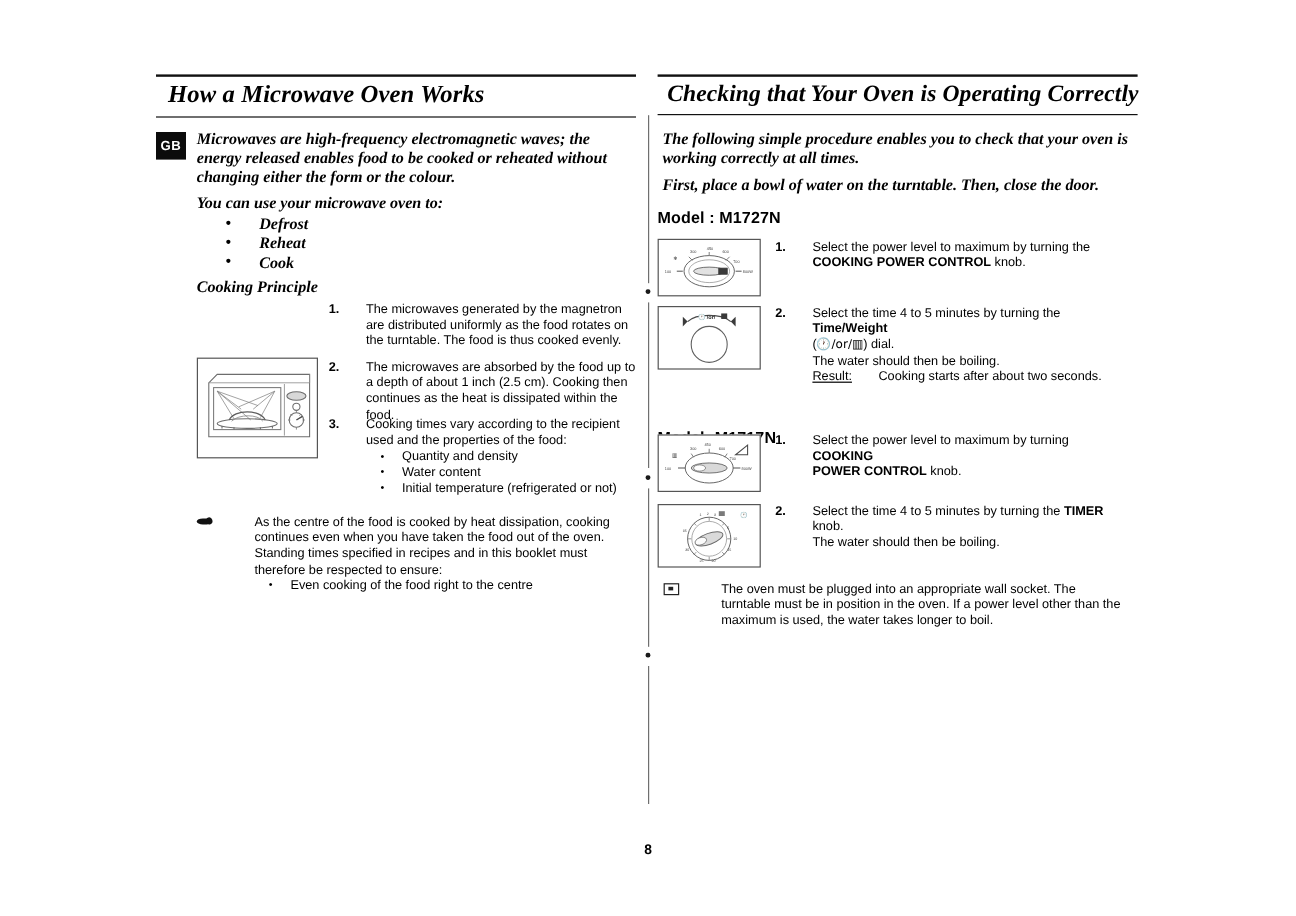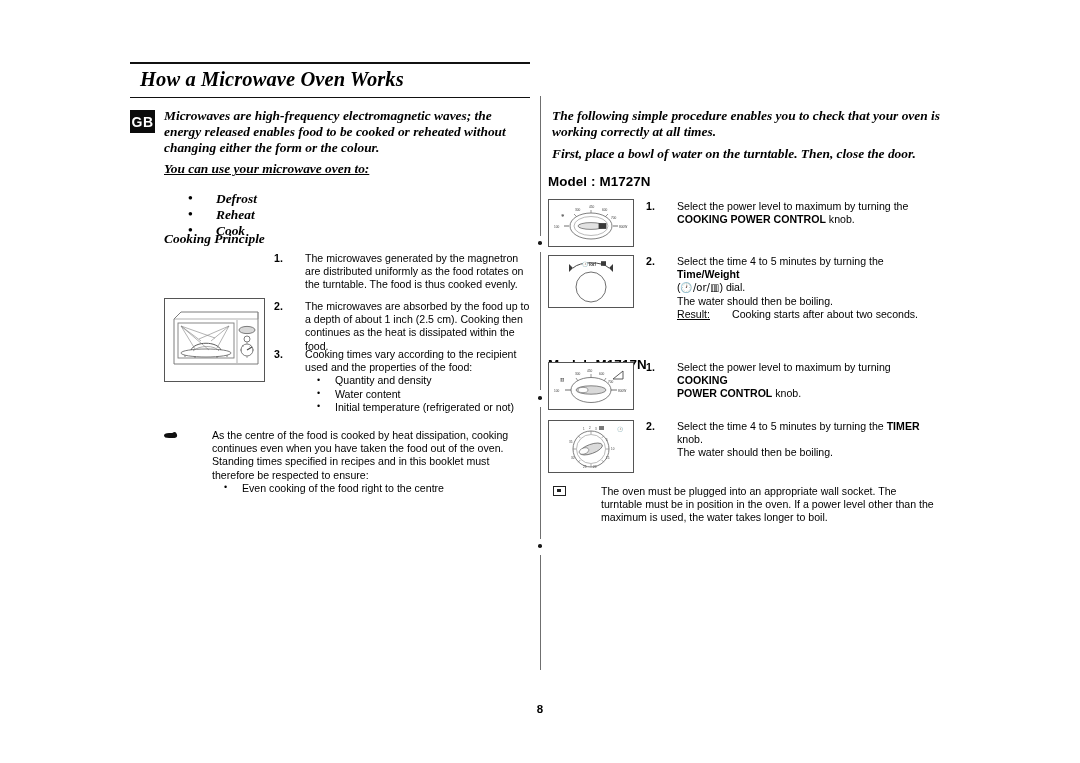--- a/index.html
+++ b/index.html
@@ -66,42 +66,42 @@
   .gb-badge {
     position: absolute;
     left: 130px;
     top: 110px;
     width: 25px;
     height: 23px;
     background: #0b0b0b;
     color: #fff;
     font-family: "Liberation Sans", sans-serif;
     font-weight: bold;
-    font-size: 14px;
+    font-size: 11px;
     display: flex;
     align-items: center;
     justify-content: center;
     letter-spacing: 0.4px;
     text-align: right;
   }
 
   
   .intro {
     position: absolute;
     left: 164px;
     top: 108px;
     width: 366px;
     font-family: "Liberation Serif", serif;
     font-weight: bold;
     font-style: italic;
     font-size: 13.4px;
     line-height: 15.8px;
   }
   .intro p { margin: 0 0 6px 0; }
-  .intro p.tight { margin-bottom: 14px; text-decoration: underline; }
+  .intro p.tight { margin-bottom: 2px; }
 
   .italic-list {
     margin: 0;
     padding: 0;
     list-style: none;
     font-family: "Liberation Serif", serif;
     font-weight: bold;
     font-style: italic;
     font-size: 13.4px;
     line-height: 15.8px;
@@ -389,20 +389,27 @@
   </div>
 
   <div class="divider" style="top:96px; height:140px;"></div>
   <div class="div-dot" style="top:241px;"></div>
   <div class="divider" style="top:252px; height:138px;"></div>
   <div class="div-dot" style="top:396px;"></div>
   <div class="divider" style="top:407px; height:132px;"></div>
   <div class="div-dot" style="top:544px;"></div>
   <div class="divider" style="top:555px; height:115px;"></div>
 
+  <div class="col-right">
+    <div class="head-block">
+      <div class="rule-thick"></div>
+      <div class="chapter-title right">Checking that Your Oven is Operating Correctly</div>
+      <div class="rule-thin"></div>
+    </div>
+  </div>
 
   <div class="intro" style="left:552px; top:108px; width:392px;">
     <p>The following simple procedure enables you to check that your oven is working correctly at all times.</p>
     <p>First, place a bowl of water on the turntable. Then, close the door.</p>
   </div>
 
   <div class="model-head" style="left:548px; top:174px;">Model : M1727N</div>
 
   <div class="fig" style="left:548px; top:199px; width:86px; height:48px;">
     <svg width="84" height="46" viewBox="0 0 84 46">

